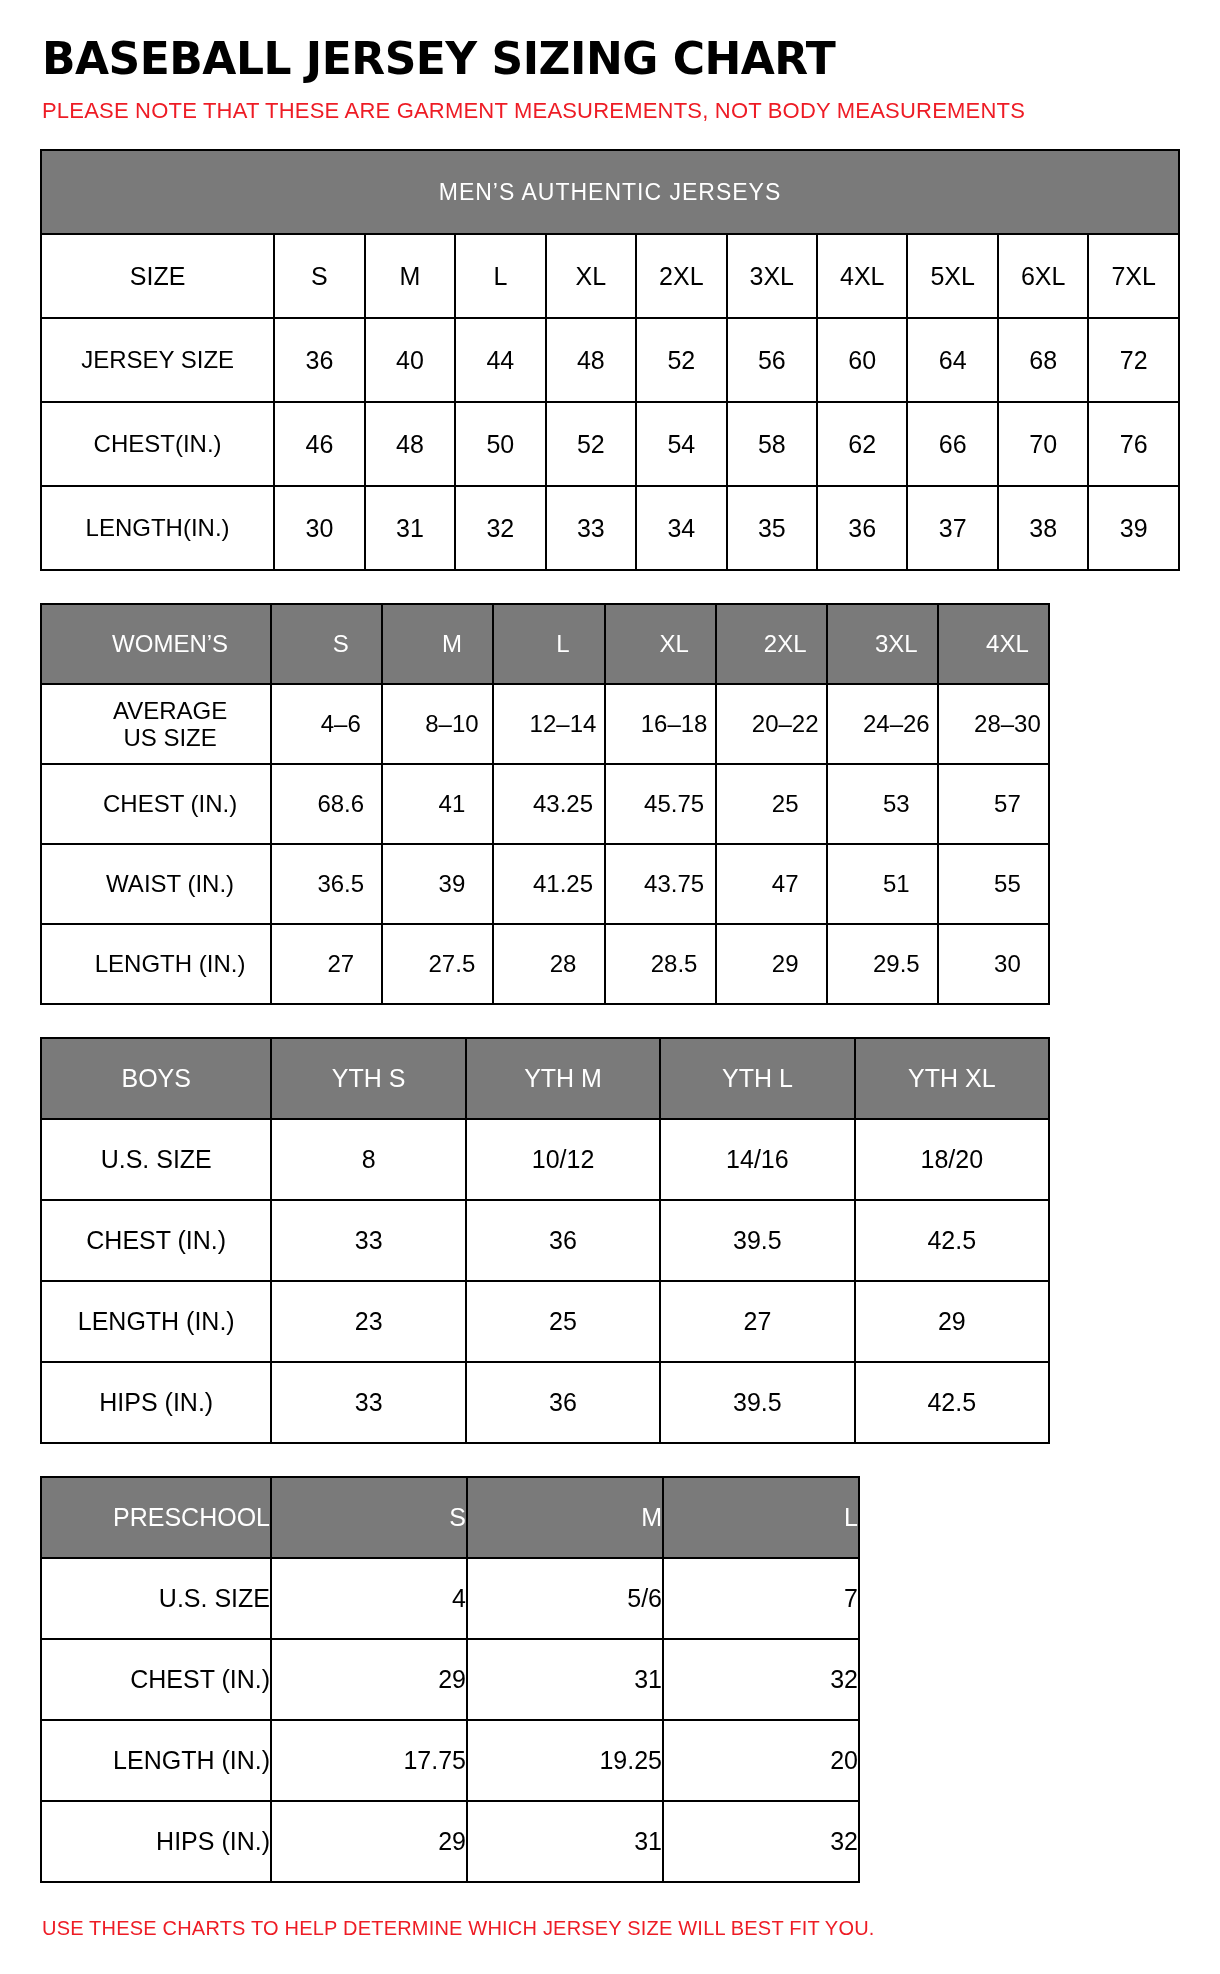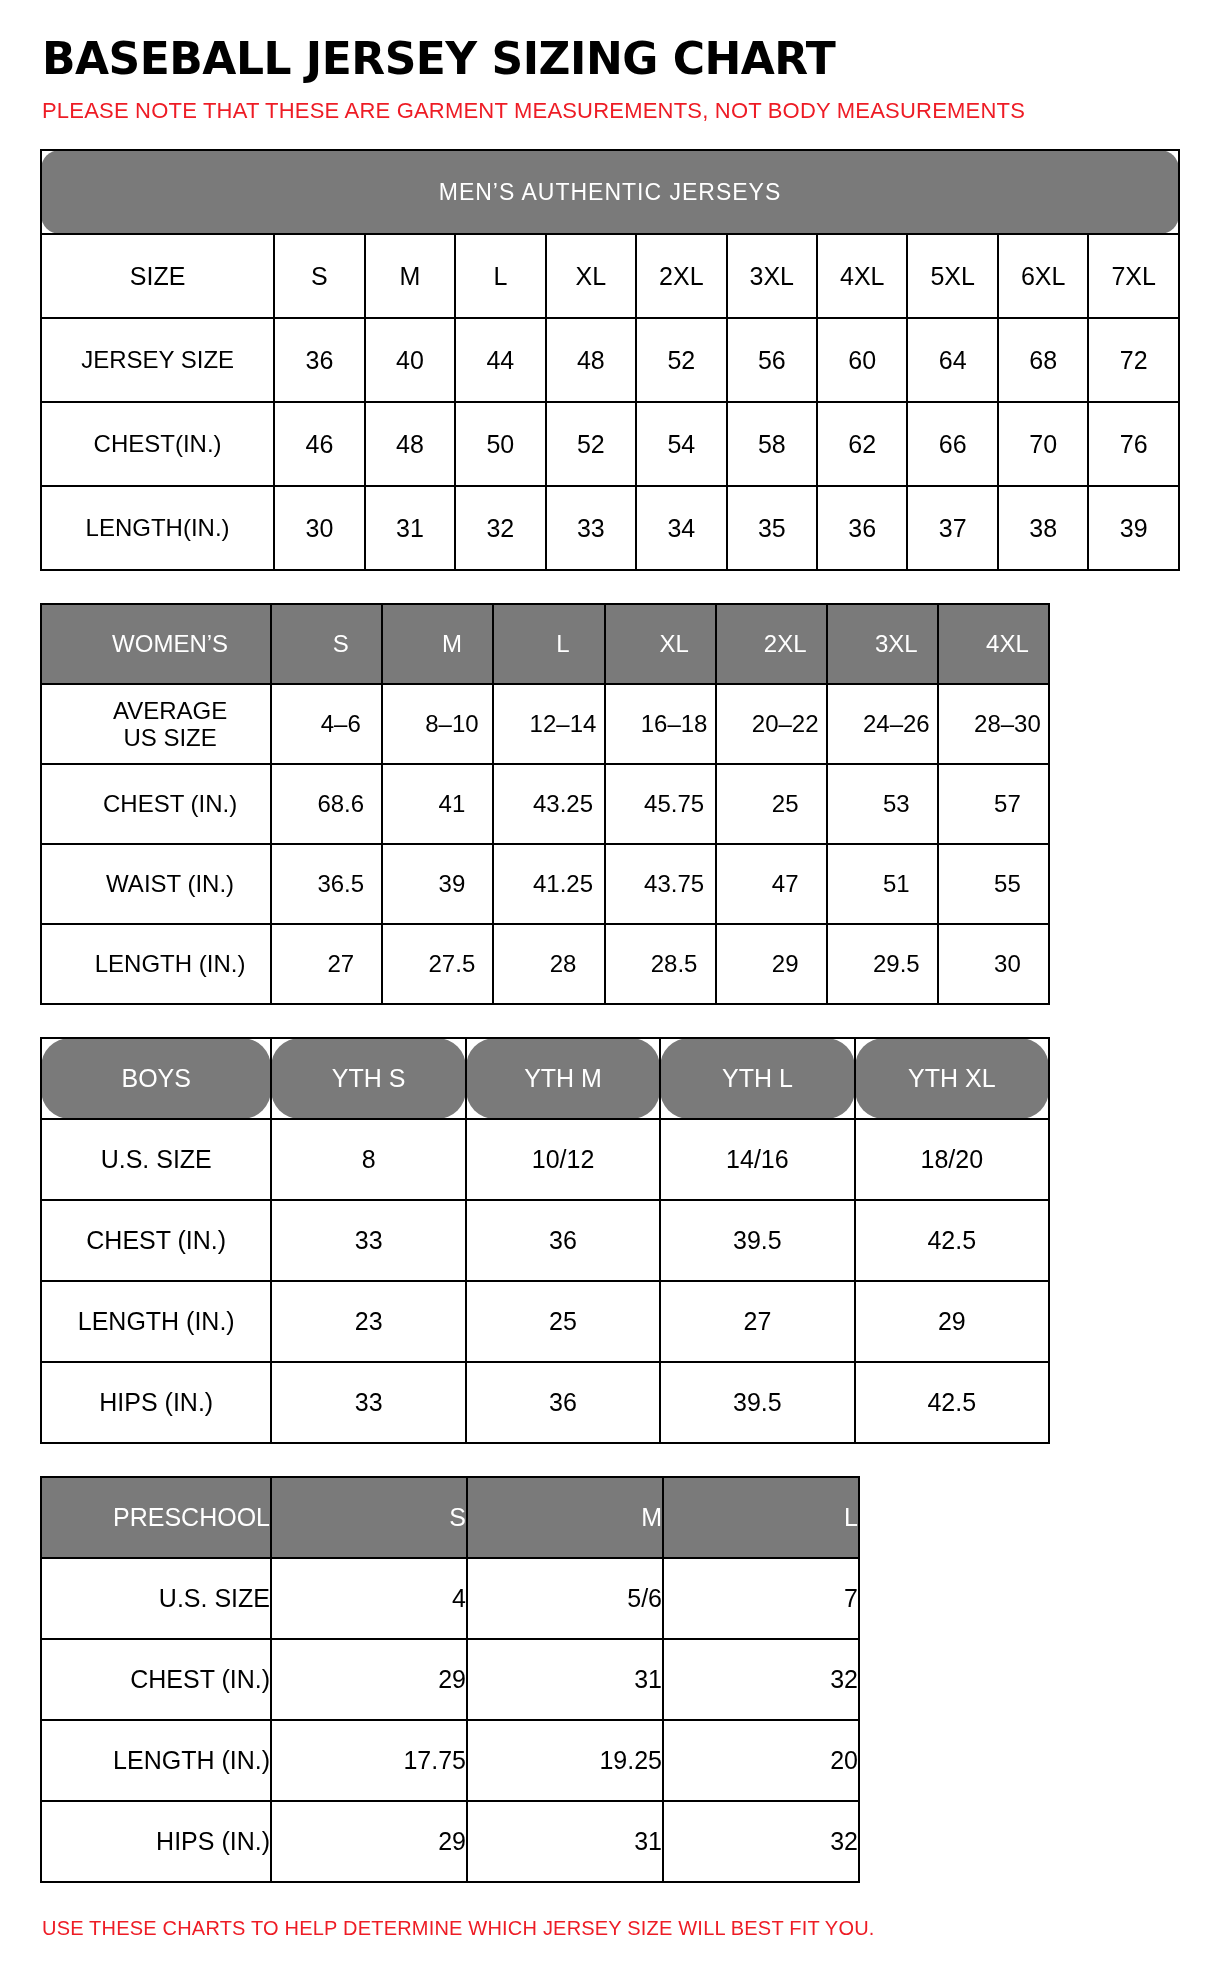--- a/index.html
+++ b/index.html
@@ -61,21 +61,20 @@
     background: #7a7a7a !important;
     color: #ffffff;
     font-size: 25px;
   }
   .banner {
     background: #7a7a7a !important;
     color: #ffffff;
     font-size: 32px;
     letter-spacing: 1px;
     height: 72px;
-    border-radius: 19px;
   }
   .rowlabel {
     font-size: 23px;
   }
   
   table.men { width: 1140px; }
   table.men col.lbl { width: 232px; }
   table.men col.c { width: 90px; }
   table.men td { height: 82px; }
   table.men td.rowlabel { font-size: 24px; }
@@ -87,21 +86,21 @@
   table.women col.lbl { width: 230px; }
   table.women col.c { width: 111px; }
   table.women td { height: 78px; font-size: 24px; padding-left: 28px; }
   table.women td.rowlabel { font-size: 24px; }
   table.women td.two-line { line-height: 1.15; }
 
   
   table.boys { width: 1010px; }
   table.boys col.lbl { width: 230px; }
   table.boys col.c { width: 194px; }
-  table.boys td { height: 79px; font-size: 25px; border-radius: 29px; }
+  table.boys td { height: 79px; font-size: 25px; }
 
   
   table.pre { width: 818px; }
   table.pre col.lbl { width: 230px; }
   table.pre col.c { width: 196px; }
   table.pre td { height: 79px; font-size: 25px; text-align: right; }
 </style>
 </head>
 <body>
 

